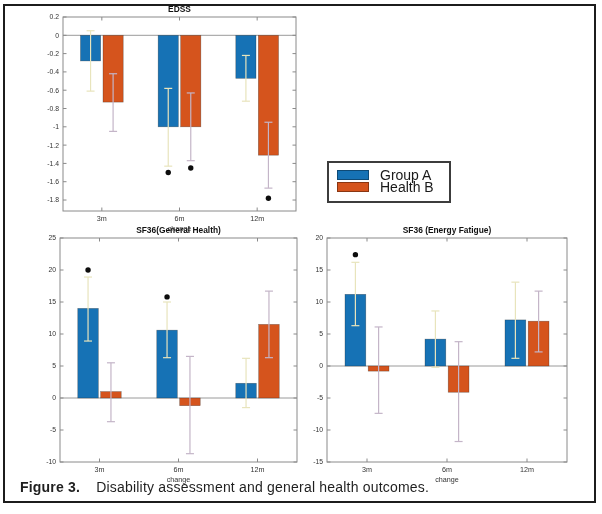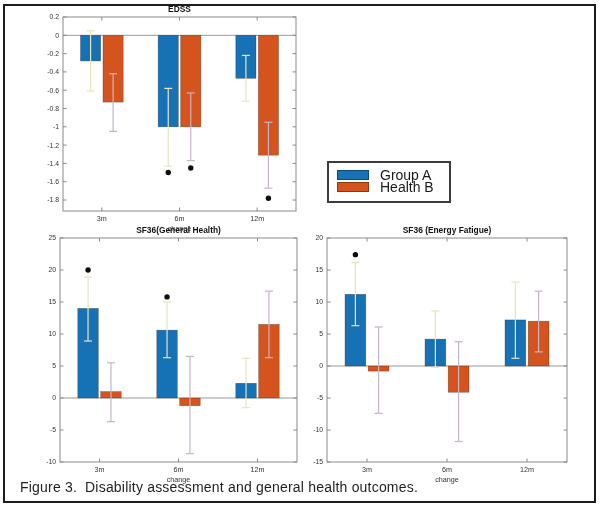--- a/index.html
+++ b/index.html
@@ -20,21 +20,21 @@
     border:2px solid #3c3c3c;background:#ffffff;box-sizing:border-box;
     padding:6px 0 0 8px;
   }
   .legend-item{display:flex;align-items:center;height:11px;margin-bottom:1px;}
   .legend-swatch{width:30px;height:8px;display:inline-block;border:0.5px solid rgba(0,0,0,0.35);}
   .legend-text{margin-left:11px;font-size:14px;color:#1a1a1a;line-height:10px;}
   .caption{
     position:absolute;left:20px;top:479px;width:565px;
     font-size:14px;color:#1f1f1f;letter-spacing:0.2px;white-space:nowrap;
   }
-  .caption .cap-label{font-weight:normal;margin-right:8px;}
+  .caption .cap-label{font-weight:bold;margin-right:16px;}
 </style>
 </head>
 <body>
 
 <div class="frame"></div>
 
 <svg id="chart-edss" width="272" height="230" viewBox="0 0 272 230">
     <text x="143.5" y="8" text-anchor="middle" font-size="8.4" fill="#111111" font-family="&quot;Liberation Sans&quot;, sans-serif" font-weight="700">EDSS</text>
     <rect x="27" y="13" width="233" height="194" fill="none" stroke="#8a8a8a" stroke-width="1"></rect>
     <line x1="27" y1="31.30188679245283" x2="260" y2="31.30188679245283" stroke="#9a9a9a" stroke-width="1"></line>

